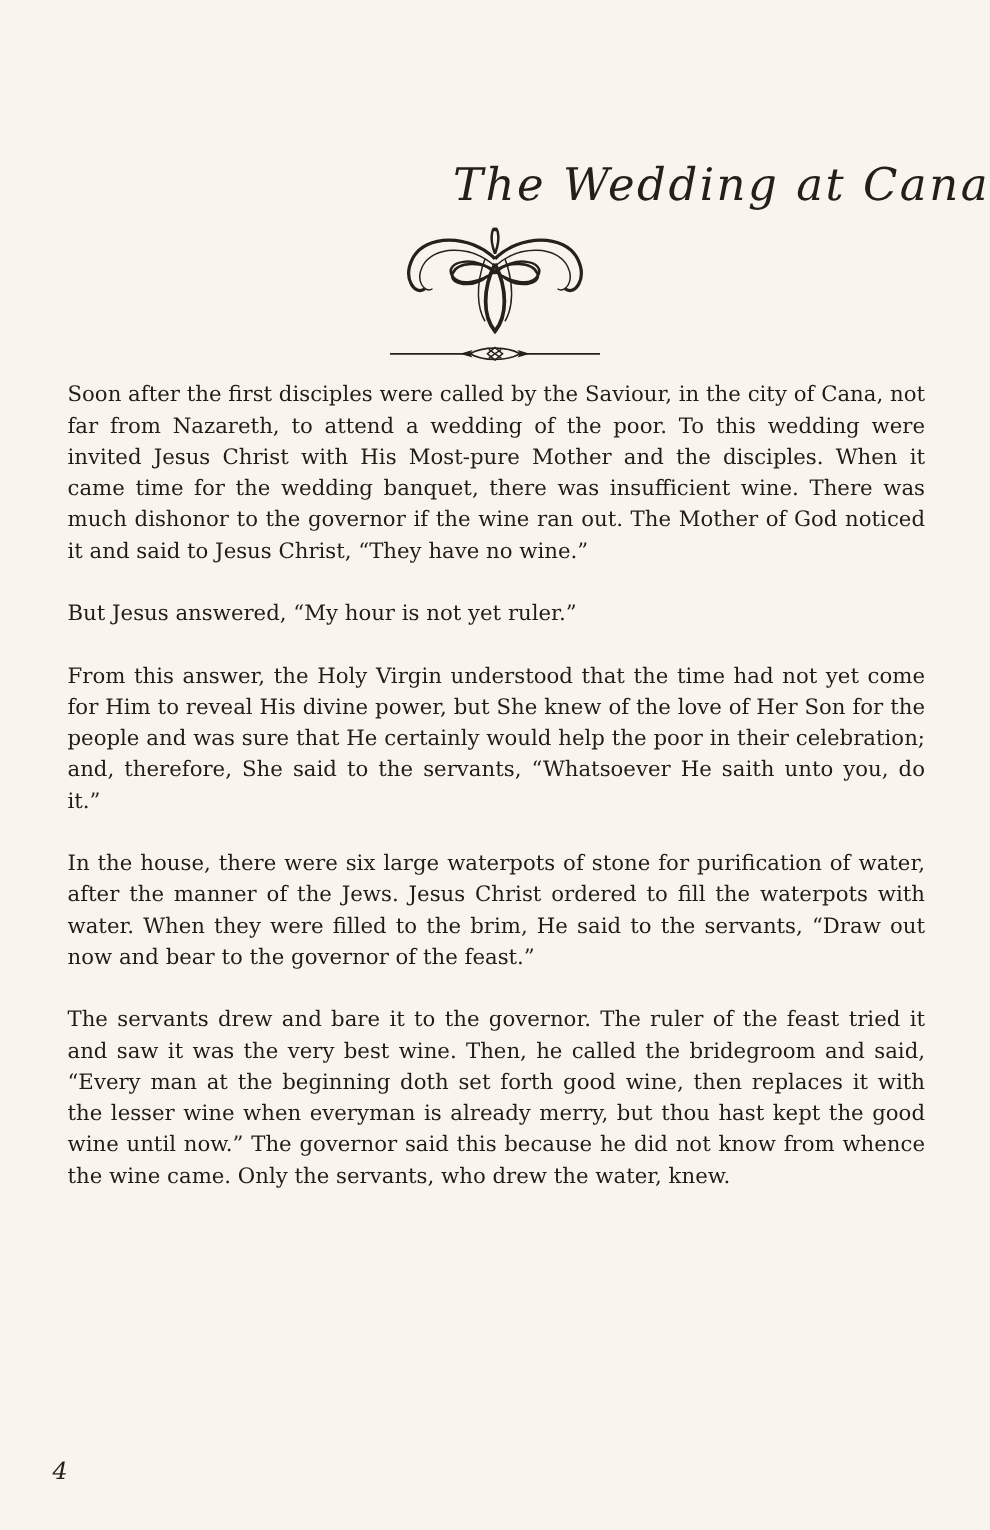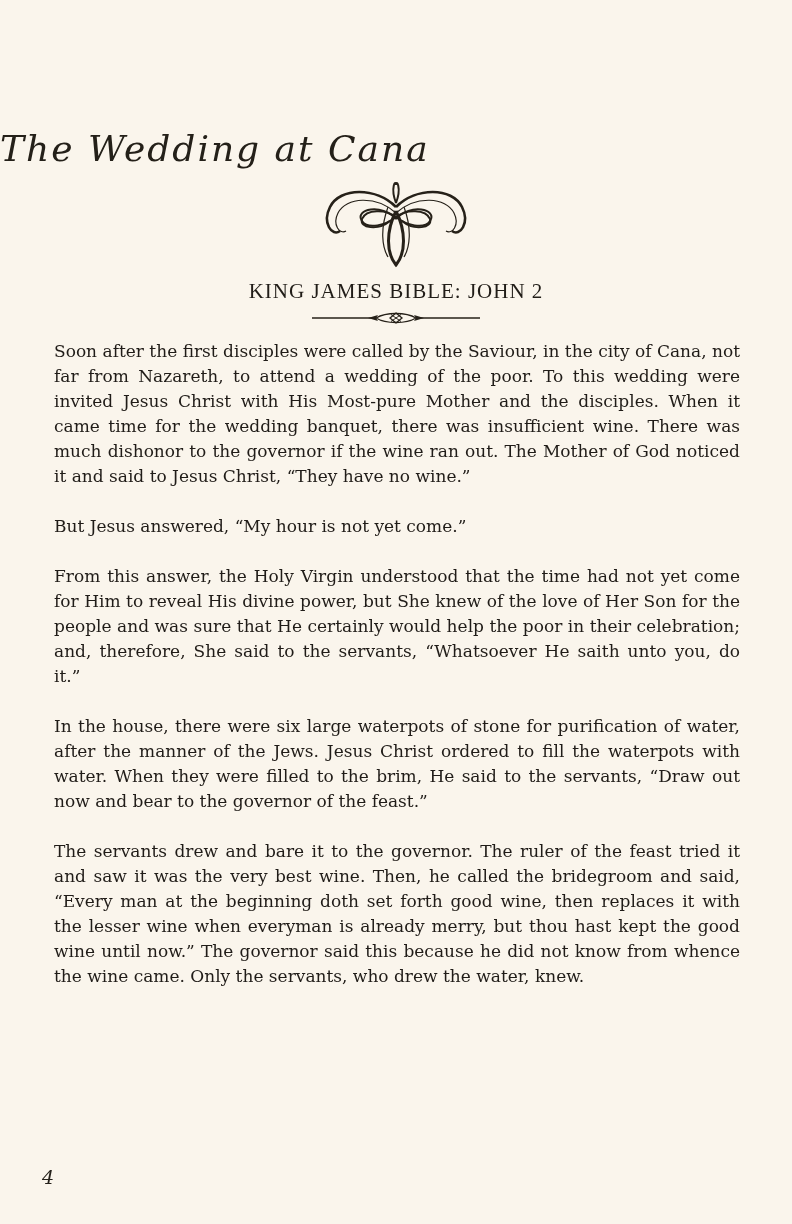--- a/index.html
+++ b/index.html
@@ -14,21 +14,21 @@
     margin: 0 auto;
     background: #faf5ec;
     color: #201c18;
     font-family: "DejaVu Serif", "Liberation Serif", serif;
     overflow: hidden;
     box-sizing: border-box;
   }
   .title {
     margin: 0;
     padding-top: 128px;
-    text-align: left;
+    text-align: right;
     font-family: "DejaVu Serif", serif;
     font-style: italic;
     font-weight: 500;
     font-size: 36px;
     line-height: 1.15;
     letter-spacing: 2px;
     color: #242019;
   }
   .flourish-wrap {
     text-align: center;
@@ -94,42 +94,41 @@
         <path class="ornament-stroke" stroke-width="2" d="M78 46 C 64 30, 36 36, 44 48 C 50 57, 68 52, 78 44 C 88 36, 108 36, 112 46 C 115 55, 96 58, 84 48"></path>
         <path class="ornament-stroke" stroke-width="2" d="M78 46 C 92 30, 120 36, 112 48 C 106 57, 88 52, 78 44 C 68 36, 48 36, 44 46 C 41 55, 60 58, 72 48"></path>
 
         <path class="ornament-stroke" stroke-width="3" d="M78 38 C 68 58, 68 80, 78 92 C 88 80, 88 58, 78 38"></path>
         <path class="ornament-stroke" stroke-width="1.2" d="M70 34 C 62 56, 64 74, 70 84"></path>
         <path class="ornament-stroke" stroke-width="1.2" d="M86 34 C 94 56, 92 74, 86 84"></path>
       </svg>
     </span>
   </div>
 
-  <h2 class="kicker">KING JAMES BIBLE: JOHN 2</h2>
 
   <div class="divider-wrap">
     <span>
       <svg width="172" height="16" viewBox="0 0 172 16" aria-hidden="true">
         <line class="ornament-stroke" x1="2" y1="8" x2="62" y2="8" stroke-width="1.4"></line>
         <line class="ornament-stroke" x1="110" y1="8" x2="170" y2="8" stroke-width="1.4"></line>
 
         <path d="M58 8 L68 5 L66 8 L68 11 Z" fill="#262119"></path>
         <path d="M114 8 L104 5 L106 8 L104 11 Z" fill="#262119"></path>
 
         <path class="ornament-stroke" stroke-width="1.3" d="M66 8 C 76 2, 96 2, 106 8 C 96 14, 76 14, 66 8 Z"></path>
 
         <path d="M86 3 L92 8 L86 13 L80 8 Z" fill="none" stroke="#262119" stroke-width="1.3"></path>
         <path d="M81 4.5 L91 11.5 M91 4.5 L81 11.5" stroke="#262119" stroke-width="1"></path>
       </svg>
     </span>
   </div>
 
   <div class="body-text">
       <p>Soon after the first disciples were called by the Saviour, in the city of Cana, not far from Nazareth, to attend a wedding of the poor. To this wedding were invited Jesus Christ with His Most-pure Mother and the disciples. When it came time for the wedding banquet, there was insufficient wine. There was much dishonor to the governor if the wine ran out.  The Mother of God noticed it and said to Jesus Christ, “They have no wine.”</p>
-      <p>But Jesus answered, “My hour is not yet come.”</p>
+      <p>But Jesus answered, “My hour is not yet ruler.”</p>
       <p>From this answer, the Holy Virgin understood that the time had not yet come for Him to reveal His divine power, but She knew of the love of Her Son for the people and was sure that He certainly would help the poor in their celebration; and, therefore, She said to the servants, “Whatsoever He saith unto you, do it.”</p>
       <p>In the house, there were six large waterpots of stone for purification of water, after the manner of the Jews. Jesus Christ ordered to fill the waterpots with water. When they were filled to the brim, He said to the servants, “Draw out now and bear to the governor of the feast.”</p>
       <p>The servants drew and bare it to the governor. The ruler of the feast tried it and saw it was the very best wine. Then, he called the bridegroom and said, “Every man at the beginning doth set forth good wine, then replaces it with the lesser wine when everyman is already merry, but thou hast kept the good wine until now.” The governor said this because he did not know from whence the wine came. Only the servants, who drew the water, knew.</p>
     </div>
 
   <div class="page-number">4</div>
 
 </div>
 
 </body></html>

